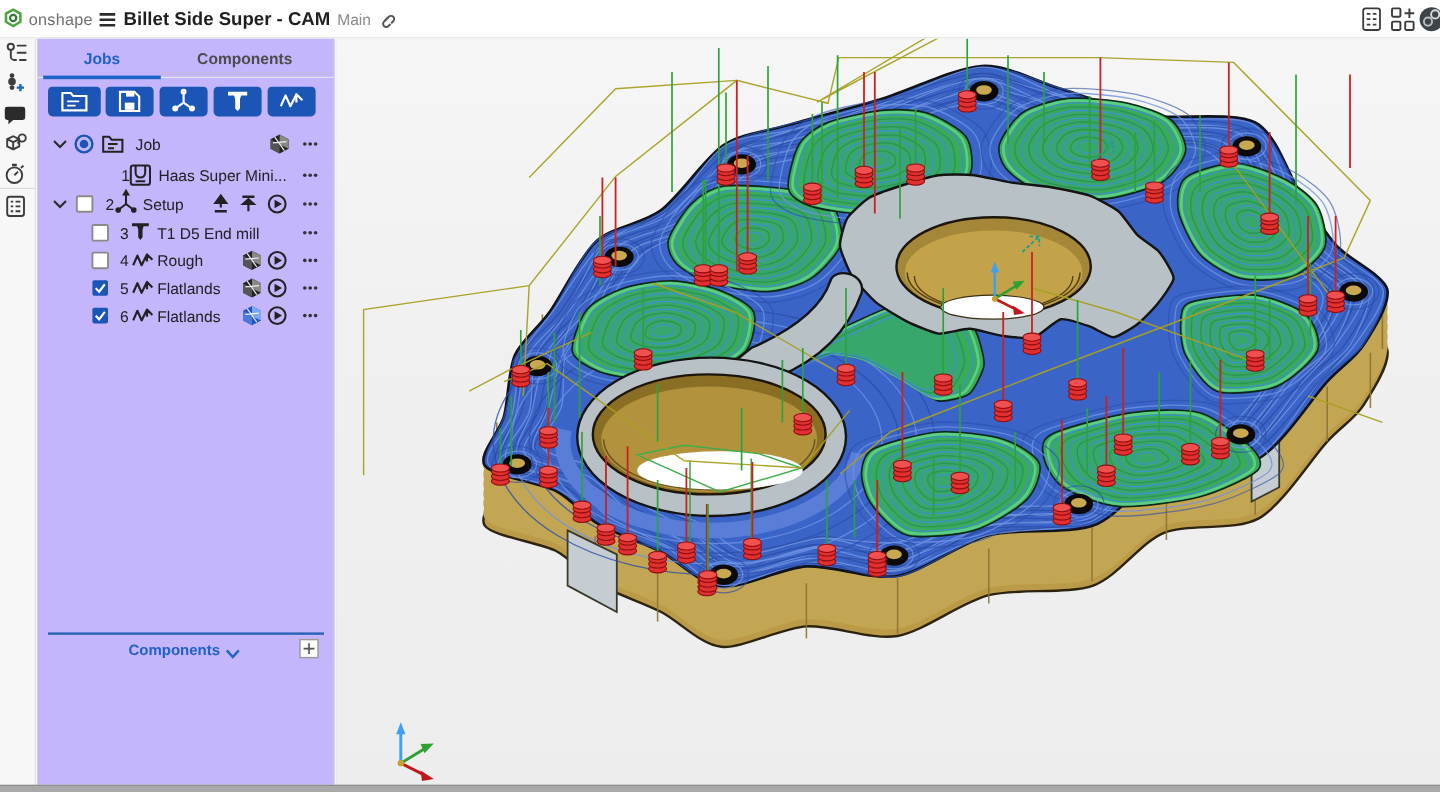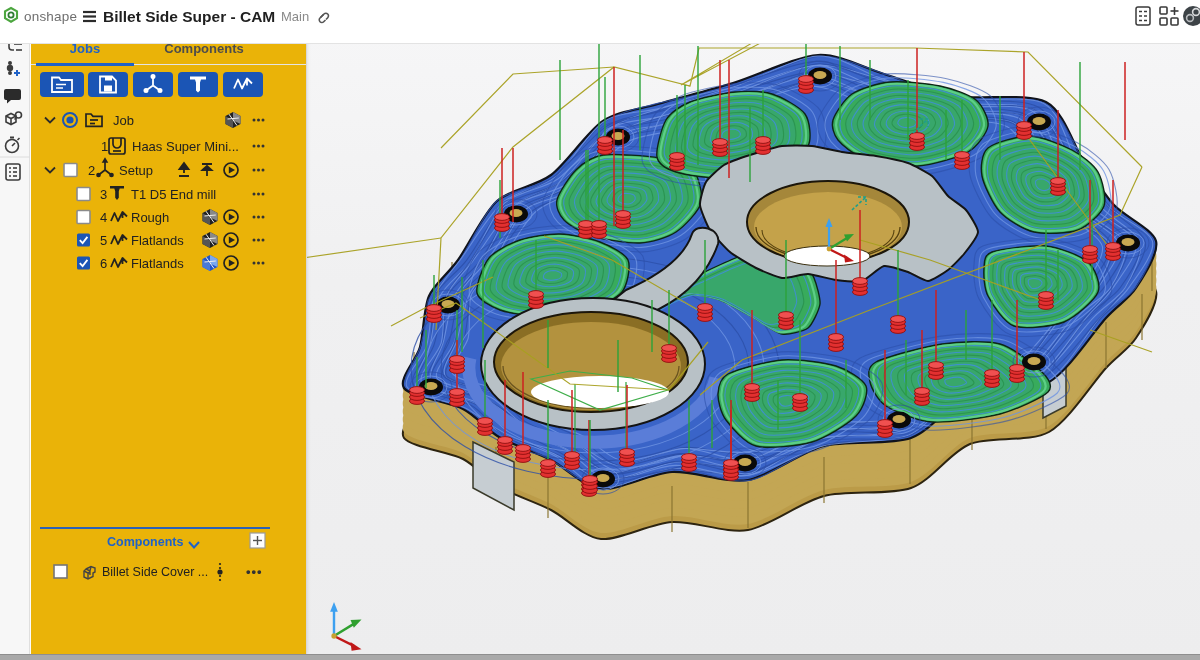--- a/index.html
+++ b/index.html
@@ -1,17 +1,17 @@
 <!DOCTYPE html>
 <html><head><meta charset="utf-8"><style>
 *{margin:0;padding:0;box-sizing:border-box}
 html,body{width:1200px;height:660px;overflow:hidden;font-family:"Liberation Sans",sans-serif;background:#fff}
-.topbar{position:absolute;left:0;top:0;width:1200px;height:44px;background:#fff;border-bottom:1px solid #e3e3e3;z-index:30}
+.topbar{position:absolute;left:0;top:0;width:1200px;height:32px;background:#fff;border-bottom:1px solid #e3e3e3;z-index:30}
 .strip{position:absolute;left:0;top:32px;width:30px;height:622px;background:#f7f7f7;border-right:1px solid #e0e0e0;z-index:20}
-.panel{position:absolute;left:31px;top:32px;width:276px;height:622px;background:#eab308;z-index:20;border-right:1px solid #d8d8d8;box-shadow:1px 0 3px rgba(0,0,0,.08)}
+.panel{position:absolute;left:31px;top:32px;width:248px;height:622px;background:#c4b5fd;z-index:20;border-right:1px solid #d8d8d8;box-shadow:1px 0 3px rgba(0,0,0,.08)}
 .viewport{position:absolute;left:280px;top:32px;width:920px;height:628px;background:linear-gradient(180deg,#f6f6f7 0%,#f0f0f1 40%,#ededee 100%);z-index:1}
 .bottombar{position:absolute;left:0;top:654px;width:1200px;height:6px;background:#a9a9a9;border-top:1px solid #8e8e8e;z-index:40}
 .ttl{position:absolute;top:8px;font-weight:bold;font-size:15.5px;color:#1f1f1f}
 .tabs{position:absolute;top:0;left:0;right:0;height:33px;border-bottom:1px solid #e4e4e4}
 .tab{position:absolute;top:9px;font-size:13px;font-weight:bold}
 .row{position:absolute;left:0;width:248px;height:24px;font-size:13px;color:#212121}
 .dots3{letter-spacing:1px;color:#333;font-weight:bold}
 </style></head><body>
 
 <div class="topbar">
@@ -277,38 +277,20 @@
   <div style="position:absolute;left:0;top:500px;width:248px;height:22px">
     <span style="position:absolute;left:76px;top:3px;font-size:12.5px;font-weight:bold;color:#1f62c8">Components</span>
     <svg width="14" height="14" style="position:absolute;left:156px;top:6px">
         <path d="M2,4 L7,9.5 L12,4" fill="none" stroke="#1f62c8" stroke-width="2"></path>
       </svg>
     <svg width="18" height="18" style="position:absolute;left:218px;top:0">
         <rect x="1" y="1" width="15" height="15" fill="#fdfdfd" stroke="#9a9a9a" stroke-width="1.2"></rect>
         <line x1="8.5" y1="4" x2="8.5" y2="13" stroke="#555" stroke-width="1.4"></line>
         <line x1="4" y1="8.5" x2="13" y2="8.5" stroke="#555" stroke-width="1.4"></line>
       </svg>
-  </div>
-  <div class="row" style="top:528px">
-    <svg width="248" height="24" style="position:absolute;left:0;top:0">
-      <rect x="23" y="5" width="13" height="13" fill="#fff" stroke="#757575" stroke-width="1.6"></rect>
-      <g transform="translate(52,3)" stroke="#444" stroke-width="1.4" fill="none">
-        <path d="M3,6 L8,3.5 L12,5 L12,9 L10,10 L10,13.5 L5,16 L1,14 L1,8 Z"></path>
-        <path d="M3,6 L7,8 L8,3.5 M7,8 L7,12 M1,8 L5,10 L5,16 M5,10 L7,9"></path>
-      </g>
-      <text x="71" y="16" font-size="12.5" fill="#212121">Billet Side Cover ...</text>
-      <g transform="translate(186,2)" fill="#222">
-        <circle cx="3" cy="2" r="1.1"></circle>
-          <circle cx="3" cy="6" r="1.1"></circle>
-          <circle cx="3" cy="10" r="2.6"></circle>
-          <circle cx="3" cy="14" r="1.1"></circle>
-          <circle cx="3" cy="18" r="1.1"></circle>
-      </g>
-      <text x="215" y="16" class="dots3" font-size="13" font-weight="bold" fill="#333" letter-spacing="1">•••</text>
-    </svg>
   </div>
 </div>
 
 <div class="viewport">
   <svg width="920" height="628" viewBox="280 32 920 628">
     <g>
         <path d="M404.0,388.0 C397.9,379.2 416.5,360.0 420.0,347.0 C423.5,334.0 423.6,308.3 429.0,296.0 C434.4,283.7 448.4,273.5 458.0,260.0 C467.6,246.5 483.8,213.0 497.0,201.0 C510.2,189.0 536.0,186.3 551.0,175.0 C566.0,163.7 587.8,131.1 603.0,121.0 C618.2,110.9 639.6,109.4 658.0,104.0 C676.4,98.6 710.3,89.9 733.0,83.0 C755.7,76.1 796.6,56.3 818.0,55.0 C839.4,53.7 864.5,68.2 884.0,74.0 C903.5,79.8 933.0,92.0 956.0,96.0 C979.0,100.0 1027.9,92.7 1046.0,102.0 C1064.1,111.3 1074.4,147.4 1084.0,162.0 C1093.6,176.6 1103.8,193.8 1114.0,205.0 C1124.2,216.2 1152.9,229.2 1156.0,241.0 C1159.1,252.8 1143.1,277.1 1136.0,288.0 C1128.9,298.9 1118.3,304.7 1106.0,318.0 C1093.7,331.3 1068.3,371.2 1049.0,382.0 C1029.7,392.8 989.5,386.1 970.0,394.0 C950.5,401.9 931.7,430.6 911.0,438.0 C890.3,445.4 847.1,440.1 824.0,446.0 C800.9,451.9 769.5,476.3 748.0,480.0 C726.5,483.7 692.8,470.7 672.0,472.0 C651.2,473.3 618.1,490.7 601.0,489.0 C583.9,487.3 565.5,467.4 551.0,460.0 C536.5,452.6 511.5,444.2 499.0,437.0 C486.5,429.8 476.5,415.9 463.0,409.0 C449.5,402.1 410.1,396.8 404.0,388.0 Z" transform="translate(0,50)" fill="#bb9b48" stroke="#2d2410" stroke-width="2"></path>
         <path d="M404.0,388.0 C397.9,379.2 416.5,360.0 420.0,347.0 C423.5,334.0 423.6,308.3 429.0,296.0 C434.4,283.7 448.4,273.5 458.0,260.0 C467.6,246.5 483.8,213.0 497.0,201.0 C510.2,189.0 536.0,186.3 551.0,175.0 C566.0,163.7 587.8,131.1 603.0,121.0 C618.2,110.9 639.6,109.4 658.0,104.0 C676.4,98.6 710.3,89.9 733.0,83.0 C755.7,76.1 796.6,56.3 818.0,55.0 C839.4,53.7 864.5,68.2 884.0,74.0 C903.5,79.8 933.0,92.0 956.0,96.0 C979.0,100.0 1027.9,92.7 1046.0,102.0 C1064.1,111.3 1074.4,147.4 1084.0,162.0 C1093.6,176.6 1103.8,193.8 1114.0,205.0 C1124.2,216.2 1152.9,229.2 1156.0,241.0 C1159.1,252.8 1143.1,277.1 1136.0,288.0 C1128.9,298.9 1118.3,304.7 1106.0,318.0 C1093.7,331.3 1068.3,371.2 1049.0,382.0 C1029.7,392.8 989.5,386.1 970.0,394.0 C950.5,401.9 931.7,430.6 911.0,438.0 C890.3,445.4 847.1,440.1 824.0,446.0 C800.9,451.9 769.5,476.3 748.0,480.0 C726.5,483.7 692.8,470.7 672.0,472.0 C651.2,473.3 618.1,490.7 601.0,489.0 C583.9,487.3 565.5,467.4 551.0,460.0 C536.5,452.6 511.5,444.2 499.0,437.0 C486.5,429.8 476.5,415.9 463.0,409.0 C449.5,402.1 410.1,396.8 404.0,388.0 Z" transform="translate(0,44)" fill="#c3a654" stroke="none"></path>
         <path d="M404.0,388.0 C397.9,379.2 416.5,360.0 420.0,347.0 C423.5,334.0 423.6,308.3 429.0,296.0 C434.4,283.7 448.4,273.5 458.0,260.0 C467.6,246.5 483.8,213.0 497.0,201.0 C510.2,189.0 536.0,186.3 551.0,175.0 C566.0,163.7 587.8,131.1 603.0,121.0 C618.2,110.9 639.6,109.4 658.0,104.0 C676.4,98.6 710.3,89.9 733.0,83.0 C755.7,76.1 796.6,56.3 818.0,55.0 C839.4,53.7 864.5,68.2 884.0,74.0 C903.5,79.8 933.0,92.0 956.0,96.0 C979.0,100.0 1027.9,92.7 1046.0,102.0 C1064.1,111.3 1074.4,147.4 1084.0,162.0 C1093.6,176.6 1103.8,193.8 1114.0,205.0 C1124.2,216.2 1152.9,229.2 1156.0,241.0 C1159.1,252.8 1143.1,277.1 1136.0,288.0 C1128.9,298.9 1118.3,304.7 1106.0,318.0 C1093.7,331.3 1068.3,371.2 1049.0,382.0 C1029.7,392.8 989.5,386.1 970.0,394.0 C950.5,401.9 931.7,430.6 911.0,438.0 C890.3,445.4 847.1,440.1 824.0,446.0 C800.9,451.9 769.5,476.3 748.0,480.0 C726.5,483.7 692.8,470.7 672.0,472.0 C651.2,473.3 618.1,490.7 601.0,489.0 C583.9,487.3 565.5,467.4 551.0,460.0 C536.5,452.6 511.5,444.2 499.0,437.0 C486.5,429.8 476.5,415.9 463.0,409.0 C449.5,402.1 410.1,396.8 404.0,388.0 Z" transform="translate(0,36)" fill="#c3a654" stroke="none"></path>
         <path d="M404.0,388.0 C397.9,379.2 416.5,360.0 420.0,347.0 C423.5,334.0 423.6,308.3 429.0,296.0 C434.4,283.7 448.4,273.5 458.0,260.0 C467.6,246.5 483.8,213.0 497.0,201.0 C510.2,189.0 536.0,186.3 551.0,175.0 C566.0,163.7 587.8,131.1 603.0,121.0 C618.2,110.9 639.6,109.4 658.0,104.0 C676.4,98.6 710.3,89.9 733.0,83.0 C755.7,76.1 796.6,56.3 818.0,55.0 C839.4,53.7 864.5,68.2 884.0,74.0 C903.5,79.8 933.0,92.0 956.0,96.0 C979.0,100.0 1027.9,92.7 1046.0,102.0 C1064.1,111.3 1074.4,147.4 1084.0,162.0 C1093.6,176.6 1103.8,193.8 1114.0,205.0 C1124.2,216.2 1152.9,229.2 1156.0,241.0 C1159.1,252.8 1143.1,277.1 1136.0,288.0 C1128.9,298.9 1118.3,304.7 1106.0,318.0 C1093.7,331.3 1068.3,371.2 1049.0,382.0 C1029.7,392.8 989.5,386.1 970.0,394.0 C950.5,401.9 931.7,430.6 911.0,438.0 C890.3,445.4 847.1,440.1 824.0,446.0 C800.9,451.9 769.5,476.3 748.0,480.0 C726.5,483.7 692.8,470.7 672.0,472.0 C651.2,473.3 618.1,490.7 601.0,489.0 C583.9,487.3 565.5,467.4 551.0,460.0 C536.5,452.6 511.5,444.2 499.0,437.0 C486.5,429.8 476.5,415.9 463.0,409.0 C449.5,402.1 410.1,396.8 404.0,388.0 Z" transform="translate(0,28)" fill="#c3a654" stroke="none"></path>

